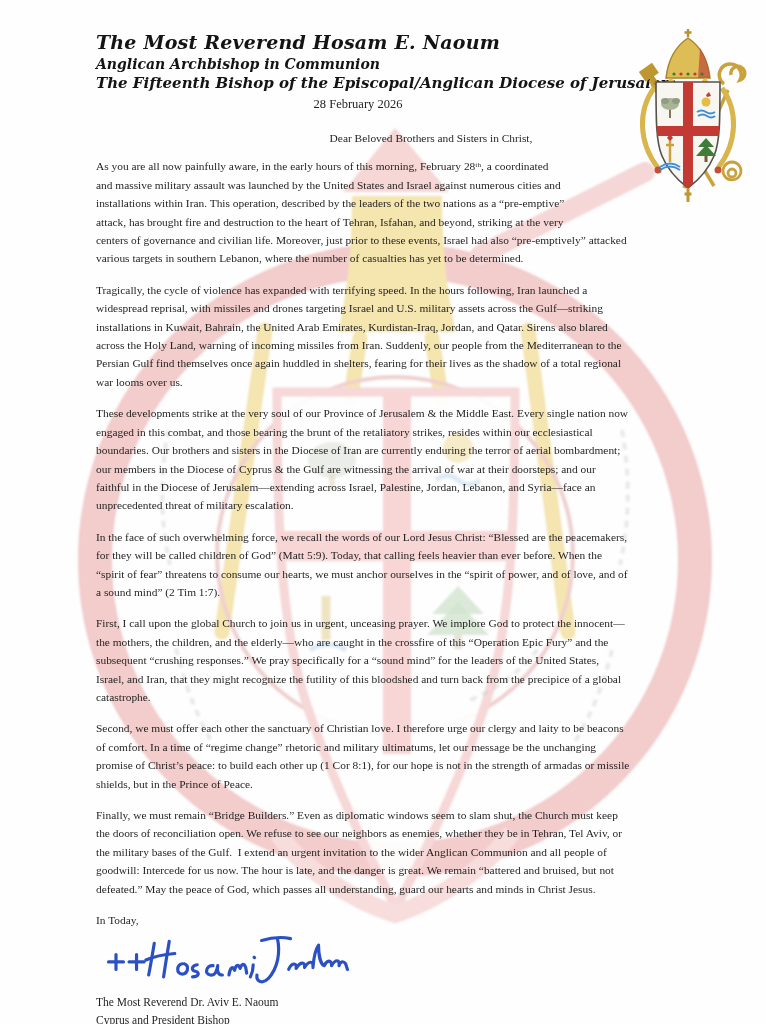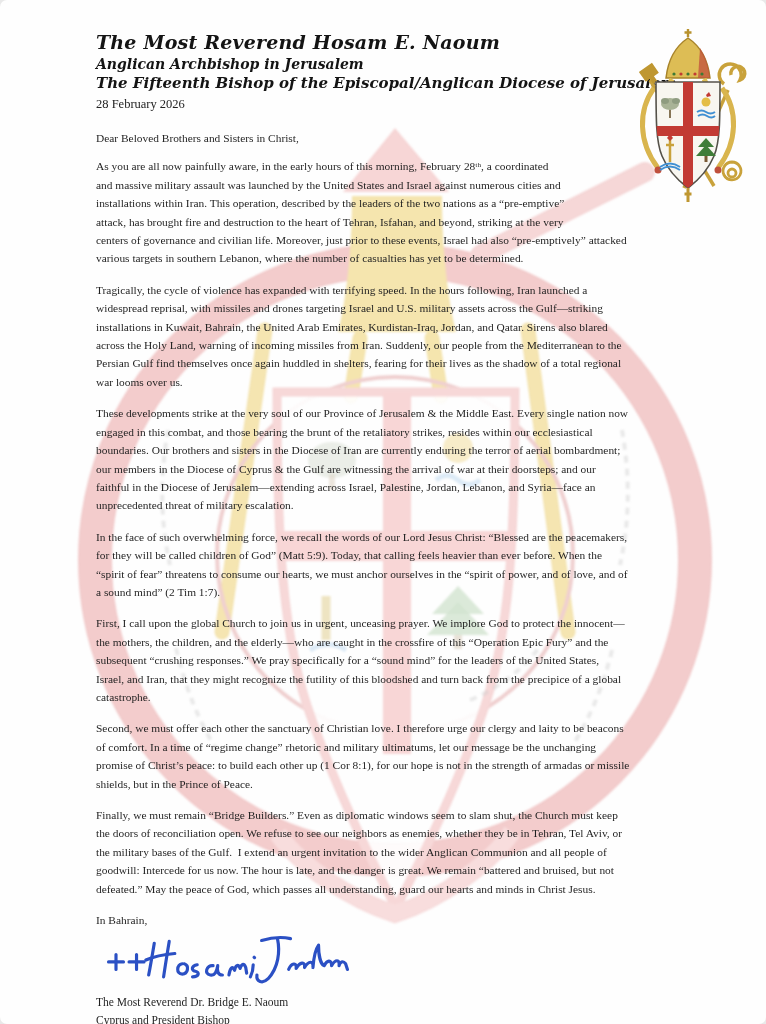--- a/index.html
+++ b/index.html
@@ -1,28 +1,27 @@
 <!DOCTYPE html>
 <html><head>
 <meta charset="utf-8">
 <style>
   html,body{margin:0;padding:0;background:#e9e9e9;}
   .page{
     width:766px;height:1024px;position:relative;overflow:hidden;
     background:#fefefe;font-family:"Liberation Serif","DejaVu Serif",serif;color:#1f1f1f;
     margin:0 auto;
-    border-radius:7px;
   }
   .watermark{position:absolute;left:0;top:0;z-index:0;filter:blur(1.3px);pointer-events:none;}
   .content{position:absolute;inset:0;padding:30px 0 0 96px;z-index:1;}
   .lh-name{font-family:"DejaVu Serif",serif;font-style:italic;font-weight:bold;font-size:19px;line-height:24px;letter-spacing:.2px;color:#141414;}
   .lh-role{font-family:"DejaVu Serif",serif;font-style:italic;font-weight:bold;font-size:14px;line-height:18px;margin-top:1px;color:#141414;}
   .lh-sub{font-family:"DejaVu Serif",serif;font-style:italic;font-weight:bold;font-size:15px;line-height:19px;margin-top:1px;color:#141414;}
-  .date{width:524px;text-align:left;font-size:12.5px;margin-top:4px;color:#222;}
-  .salutation{margin-top:17px;margin-bottom:5px;font-size:11.4px;line-height:18.4px;}
+  .date{width:524px;text-align:center;font-size:12.5px;margin-top:4px;color:#222;}
+  .salutation{margin-top:17px;margin-bottom:5px;font-size:11.4px;line-height:18.4px;text-align:center;}
   p.body{font-size:11.4px;line-height:18.4px;white-space:pre;margin:13px 0 0 0;color:#1f1f1f;}
   p.body:first-of-type{margin-top:10px;}
   .closing{margin-top:13px;font-size:11.4px;line-height:18.4px;}
   .sig-svg{display:block;margin:3px 0 0 6px;}
   .signoff{font-size:11.5px;line-height:18px;margin-top:3px;}
   .signoff div{height:18px;}
   .footer-wrap{position:relative;margin-top:7px;font-family:"Liberation Sans","DejaVu Sans",sans-serif;}
   .addr{font-weight:bold;font-size:12.6px;line-height:20px;color:#1b1b1b;}
   .contact{position:absolute;left:396px;top:0;font-weight:bold;font-size:12.6px;line-height:20px;color:#1b1b1b;}
   .contact .row{display:flex;gap:6px;height:20px;}
@@ -115,21 +114,21 @@
     <rect x="84.5" y="130" width="3" height="6" fill="#7a5a34"></rect>
     <g stroke="#c9a23b" stroke-width="2.8" fill="none">
       <path d="M112,136 a9,9 0 0 1 8,13 a9,9 0 0 1 -16,0 a9,9 0 0 1 8,-13 Z"></path>
       <circle cx="112" cy="147" r="4"></circle>
     </g>
     <path d="M68,162 v14 M64.5,168 h7" stroke="#bf9731" stroke-width="3"></path>
   </svg>
 
   <div class="content">
     <div class="lh-name">The Most Reverend Hosam E. Naoum</div>
-    <div class="lh-role">Anglican Archbishop in Jerusalem</div>
+    <div class="lh-role">Anglican Archbishop in Communion</div>
     <div class="lh-sub">The Fifteenth Bishop of the Episcopal/Anglican Diocese of Jerusalem</div>
     <div class="date">28 February 2026</div>
 
     <div class="salutation">Dear Beloved Brothers and Sisters in Christ,</div>
 
     <p class="body">As you are all now painfully aware, in the early hours of this morning, February 28ᵗʰ, a coordinated
 and massive military assault was launched by the United States and Israel against numerous cities and
 installations within Iran. This operation, described by the leaders of the two nations as a “pre-emptive”
 attack, has brought fire and destruction to the heart of Tehran, Isfahan, and beyond, striking at the very
 centers of governance and civilian life. Moreover, just prior to these events, Israel had also “pre-emptively” attacked
@@ -158,21 +157,21 @@
     <p class="body">Second, we must offer each other the sanctuary of Christian love. I therefore urge our clergy and laity to be beacons
 of comfort. In a time of “regime change” rhetoric and military ultimatums, let our message be the unchanging
 promise of Christ’s peace: to build each other up (1 Cor 8:1), for our hope is not in the strength of armadas or missile
 shields, but in the Prince of Peace.</p>
     <p class="body">Finally, we must remain “Bridge Builders.” Even as diplomatic windows seem to slam shut, the Church must keep
 the doors of reconciliation open. We refuse to see our neighbors as enemies, whether they be in Tehran, Tel Aviv, or
 the military bases of the Gulf.  I extend an urgent invitation to the wider Anglican Communion and all people of
 goodwill: Intercede for us now. The hour is late, and the danger is great. We remain “battered and bruised, but not
 defeated.” May the peace of God, which passes all understanding, guard our hearts and minds in Christ Jesus.</p>
 
-    <div class="closing">In Bahrain,</div>
+    <div class="closing">In Today,</div>
 
     <svg class="sig-svg" width="252" height="58" viewBox="0 0 270 62" aria-hidden="true">
       <g fill="none" stroke-width="3.4" stroke-linecap="round" stroke-linejoin="round" stroke="#2b50c4">
         <path d="M7,32 H23 M15,24 V40"></path>
         <path d="M29,32 H45 M37,24 V40"></path>
         <path d="M56,12 C54,24 52,36 50,46"></path>
         <path d="M72,10 C70,22 68,34 66,48"></path>
         <path d="M47,30 C56,26 66,24 78,23"></path>
         <path d="M86,34 C80,35 79,45 86,45 C92,45 94,36 88,34"></path>
         <path d="M102,35 C96,36 95,41 100,42 C105,43 104,48 97,48"></path>
@@ -182,21 +181,21 @@
         <path d="M163,27 L163.4,27.4"></path>
         <path d="M171,9 C181,6 193,5 202,7"></path>
         <path d="M188,7 C191,21 189,38 178,50 C172,56 165,53 166,46"></path>
         <path d="M200,40 C203,33 209,32 208,39 C212,32 218,31 217,38 C221,31 227,30 226,38
                  C227,26 229,18 232,14 C232,24 234,34 238,36 C241,30 246,29 246,36
                  C250,29 255,29 254,36 C255,32 258,30 261,34 L263,40"></path>
       </g>
     </svg>
 
     <div class="signoff">
-      <div>The Most Reverend Dr. Bridge E. Naoum</div>
+      <div>The Most Reverend Dr. Aviv E. Naoum</div>
       <div>Cyprus and President Bishop</div>
     </div>
 
     <div class="footer-wrap">
       <div class="addr">
         <div>The Cathedral Church of Saint George the Martyr</div>
 
       </div>
       <div class="contact">
         <div class="row">

